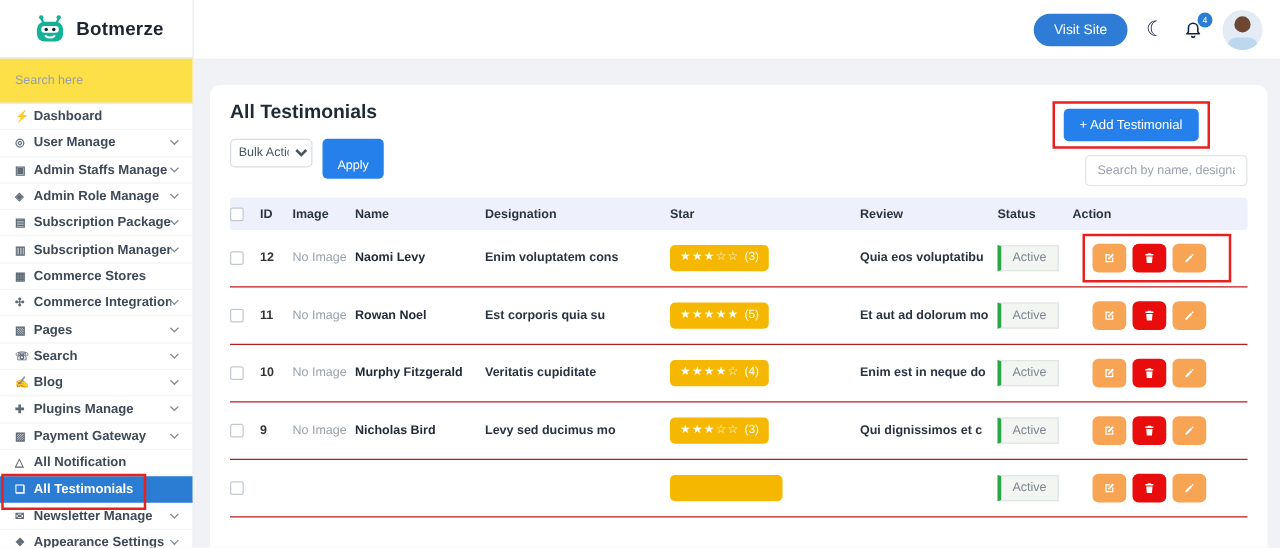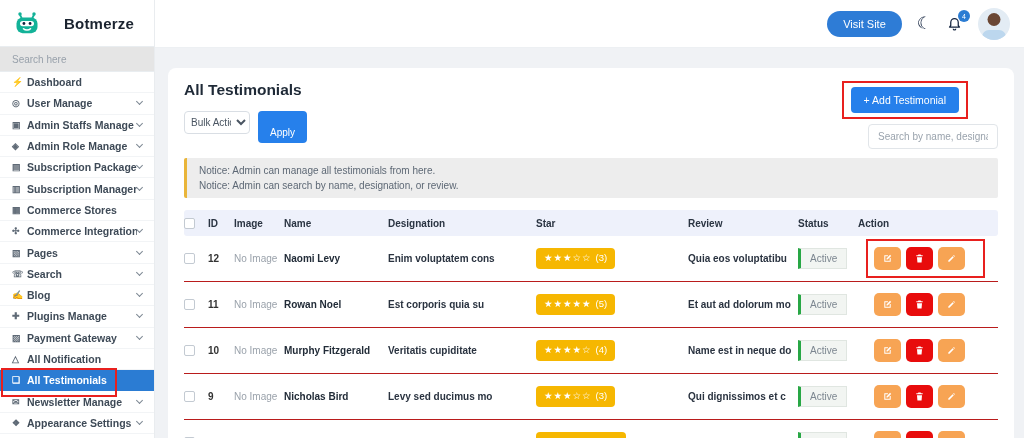--- a/index.html
+++ b/index.html
@@ -1,23 +1,23 @@
 <!DOCTYPE html>
 <html><head>
 <meta charset="utf-8">
 <style>
   * { margin:0; padding:0; box-sizing:border-box; }
   html,body { width:1024px; height:438px; overflow:hidden; }
   body { font-family:"Liberation Sans", sans-serif; background:#f0f2f5; position:relative; }
 
   
   .sidebar { position:absolute; left:0; top:0; width:155px; height:438px; background:#fff; border-right:1px solid #e9ecef; z-index:3; }
-  .logo { height:46px; display:flex; align-items:center; padding-left:13px; gap:23px; }
+  .logo { height:46px; display:flex; align-items:center; padding-left:26px; gap:7px; }
   .logo-name { font-size:15px; font-weight:700; color:#1b2430; letter-spacing:.2px; }
-  .side-search { width:100%; height:26px; background:#e5e5e5; border:none; border-top:1px solid #e9edf0; border-bottom:1px solid #e9edf0; padding:0 12px; font-size:10px; color:#6b7580; outline:none; font-family:inherit; }
+  .side-search { width:100%; height:37px; background:#fde047; border:none; border-top:1px solid #e9edf0; border-bottom:1px solid #e9edf0; padding:0 12px; font-size:10px; color:#6b7580; outline:none; font-family:inherit; }
   .side-search::placeholder { color:#98a1ab; }
   .side-menu { }
   .side-item { display:flex; align-items:center; padding:0 12px; height:21.3px; border-bottom:1px solid #f2f4f6; font-size:10.5px; font-weight:600; color:#3e4a57; position:relative; cursor:pointer; }
   .side-icon { width:15px; font-size:9px; color:#5f6a76; flex:none; }
   .side-label { white-space:nowrap; overflow:hidden; }
   .chev { margin-left:auto; width:5px; height:5px; border-right:1.4px solid #7c8792; border-bottom:1.4px solid #7c8792; transform:rotate(45deg); flex:none; margin-top:-3px; }
   .side-item.active { background:#2b7cd3; border-color:#2b7cd3; }
   .side-item.active .side-label, .side-item.active .side-icon { color:#fff; }
   .side-item.redbox::after { content:""; position:absolute; left:1px; top:-2px; width:112px; height:25px; border:2px solid #e8201e; pointer-events:none; }
 
@@ -218,24 +218,20 @@
         </div>
       </div>
       <div class="right-head">
         <div class="add-wrap">
           <button class="add-btn">+ Add Testimonial</button>
         </div>
         <input class="search-input" type="text" placeholder="Search by name, designati" style="">
       </div>
     </div>
 
-    <div class="notice">
-      <div>Notice: Admin can manage all testimonials from here.</div>
-      <div>Notice: Admin can search by name, designation, or review.</div>
-    </div>
 
     <div class="trow thead">
       <div style="display:flex;justify-content:flex-start;">
           <span class="cb"></span>
         </div>
     <div>ID</div>
         <div>Image</div>
         <div>Name</div>
         <div>Designation</div>
         <div>Star</div>
@@ -327,21 +323,21 @@
     <div class="c-id">10</div>
     <div class="c-image">No Image</div>
     <div class="c-name">Murphy Fitzgerald</div>
     <div class="c-desig">Veritatis cupiditate</div>
     <div>
       <span class="star-badge">
         <span class="stars">★★★★☆</span>
         <span class="star-count">(4)</span>
       </span>
     </div>
-    <div class="c-review">Name est in neque do</div>
+    <div class="c-review">Enim est in neque do</div>
     <div><span class="status-badge">Active</span></div>
     <div>
       <span class="action-wrap">
         <button class="abtn orange">
           <svg width="11" height="11" viewBox="0 0 24 24">
             <path fill="#fff" d="M5 5h8v2.2H7.2v9.6h9.6V11H19v8H5z"></path>
             <path fill="#fff" d="M9.8 11.8 17.6 4 20 6.4l-7.8 7.8H9.8z"></path>
           </svg>
         </button>
         <button class="abtn red">

